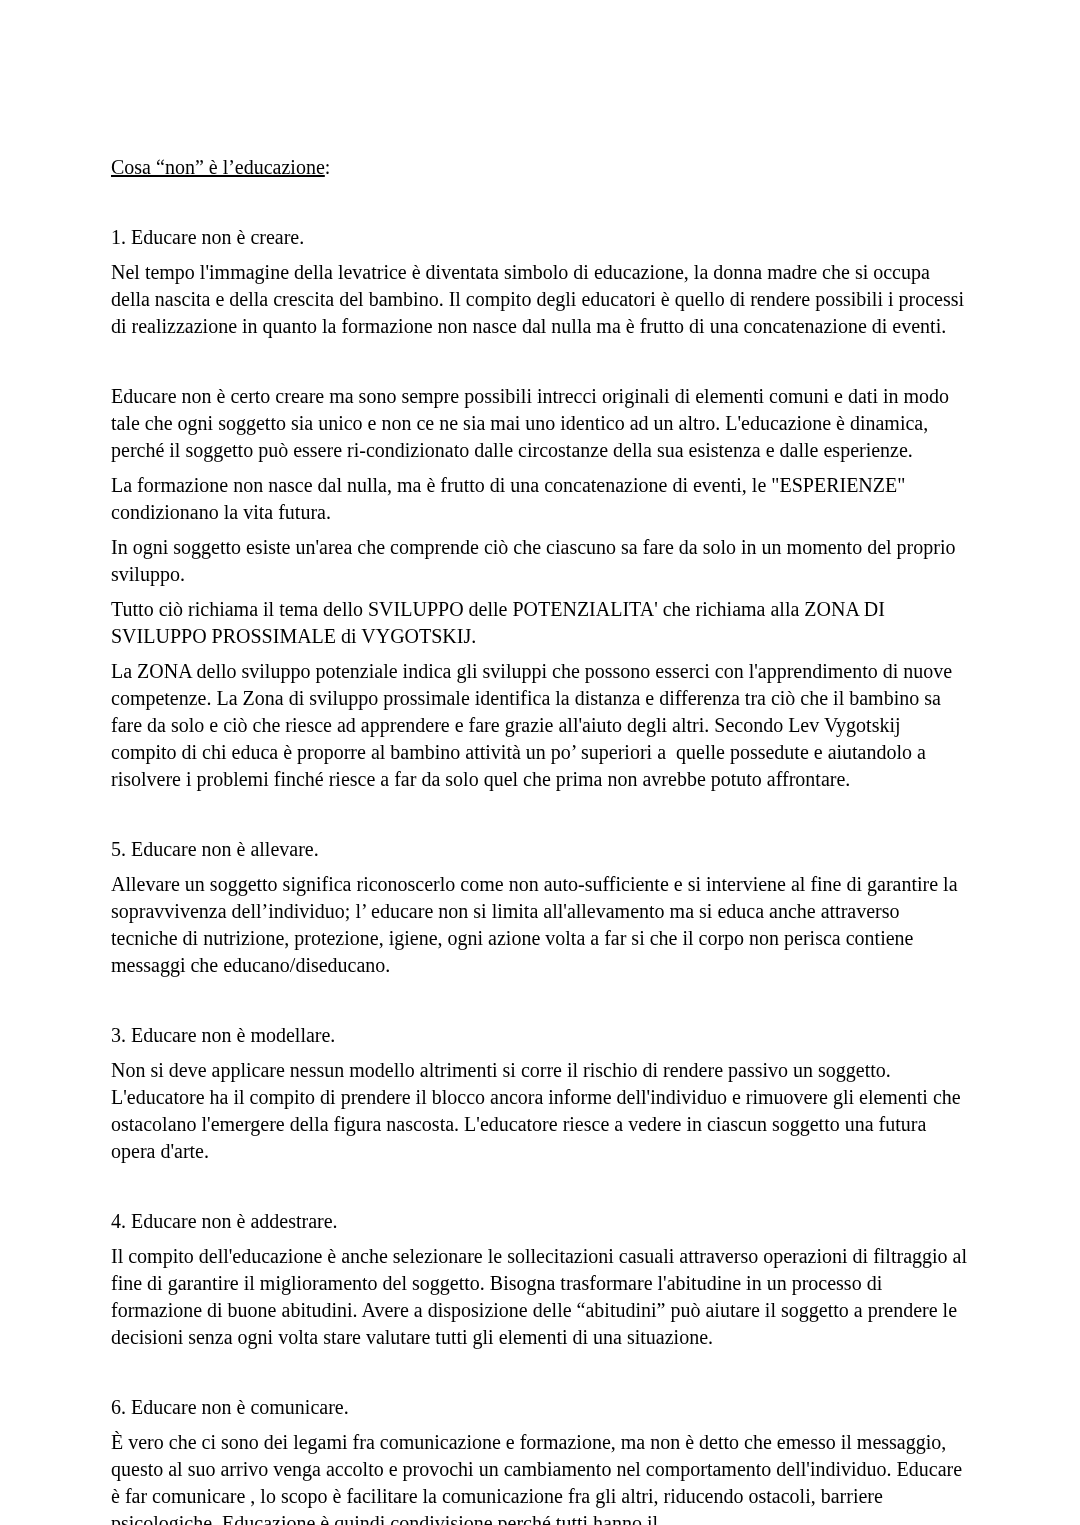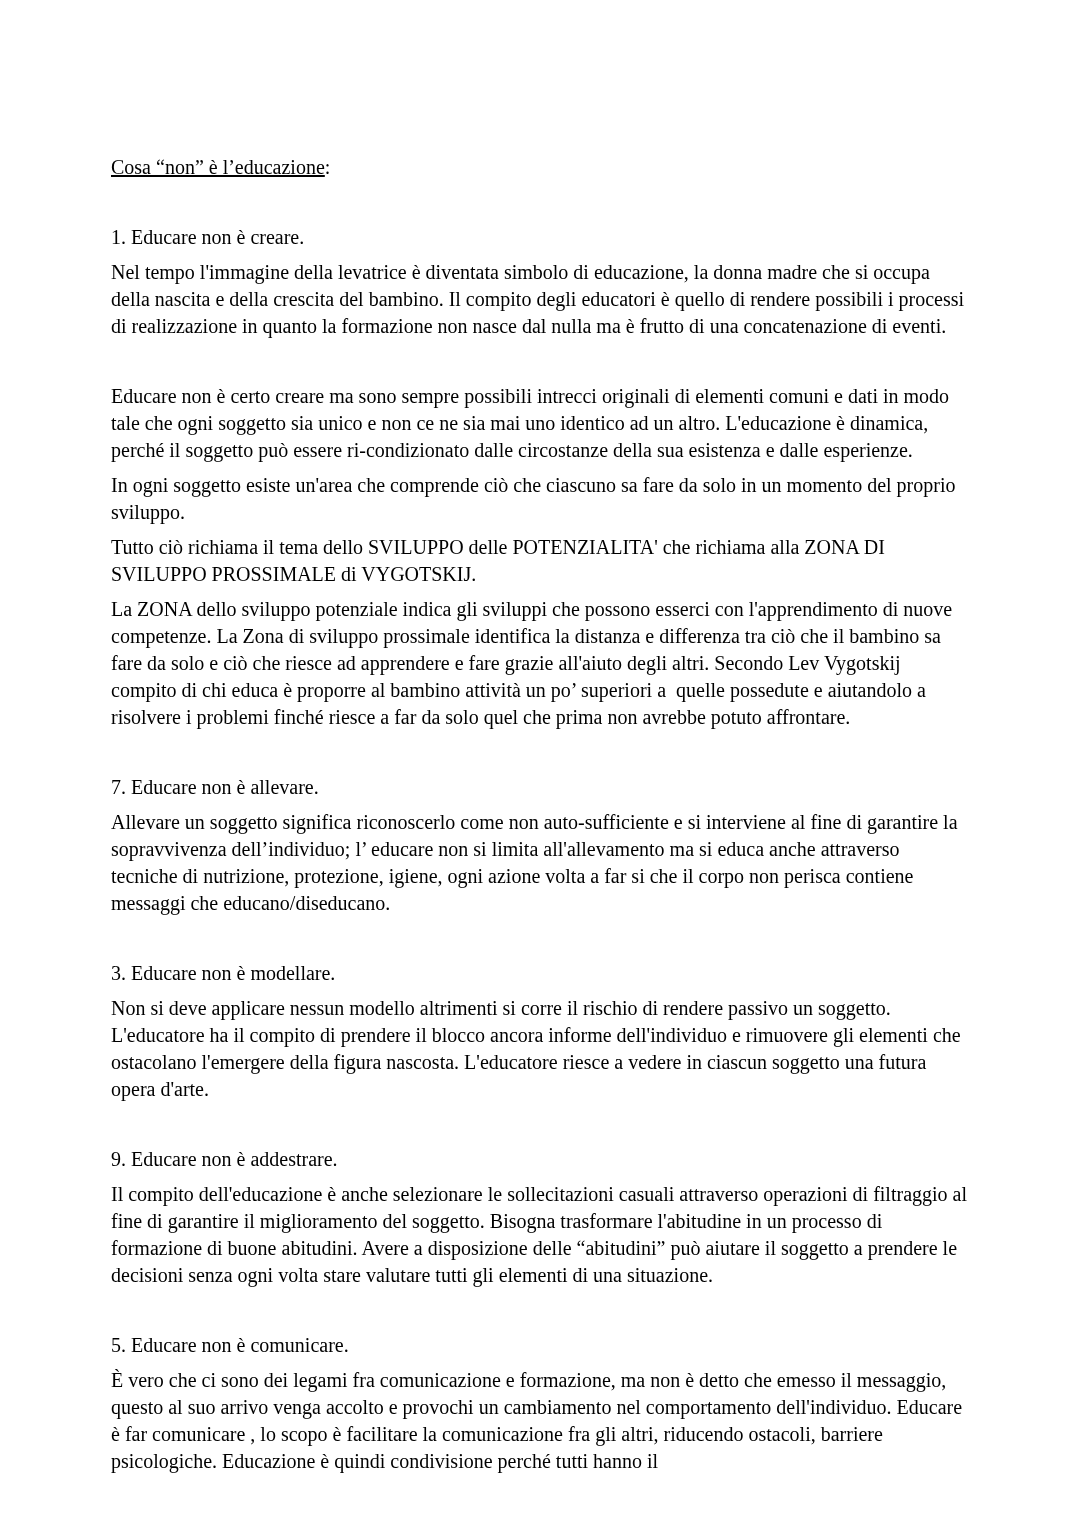--- a/index.html
+++ b/index.html
@@ -48,29 +48,30 @@
 <body>
 
 <div class="doc-page">
   <div class="doc-body">
       <p class="block-title"><span class="underlined">Cosa “non” è l’educazione</span>:</p>
       <p class="block-spacer"></p>
       <p class="block-heading">1. Educare non è creare.</p>
       <p class="block-para">Nel tempo l'immagine della levatrice è diventata simbolo di educazione, la donna madre che si occupa della nascita e della crescita del bambino. Il compito degli educatori è quello di rendere possibili i processi di realizzazione in quanto la formazione non nasce dal nulla ma è frutto di una concatenazione di eventi.</p>
       <p class="block-spacer"></p>
       <p class="block-para">Educare non è certo creare ma sono sempre possibili intrecci originali di elementi comuni e dati in modo tale che ogni soggetto sia unico e non ce ne sia mai uno identico ad un altro. L'educazione è dinamica, perché il soggetto può essere ri-condizionato dalle circostanze della sua esistenza e dalle esperienze.</p>
+      <p class="block-para">La formazione non nasce dal nulla, ma è frutto di una concatenazione di eventi, le "ESPERIENZE" condizionano la vita futura.</p>
       <p class="block-para">In ogni soggetto esiste un'area che comprende ciò che ciascuno sa fare da solo in un momento del proprio sviluppo.</p>
       <p class="block-para">Tutto ciò richiama il tema dello SVILUPPO delle POTENZIALITA' che richiama alla ZONA DI SVILUPPO PROSSIMALE di VYGOTSKIJ.</p>
       <p class="block-para">La ZONA dello sviluppo potenziale indica gli sviluppi che possono esserci con l'apprendimento di nuove competenze. La Zona di sviluppo prossimale identifica la distanza e differenza tra ciò che il bambino sa fare da solo e ciò che riesce ad apprendere e fare grazie all'aiuto degli altri. Secondo Lev Vygotskij compito di chi educa è proporre al bambino attività un po’ superiori a  quelle possedute e aiutandolo a risolvere i problemi finché riesce a far da solo quel che prima non avrebbe potuto affrontare.</p>
       <p class="block-spacer"></p>
-      <p class="block-heading">7. Educare non è allevare.</p>
+      <p class="block-heading">5. Educare non è allevare.</p>
       <p class="block-para">Allevare un soggetto significa riconoscerlo come non auto-sufficiente e si interviene al fine di garantire la sopravvivenza dell’individuo; l’ educare non si limita all'allevamento ma si educa anche attraverso tecniche di nutrizione, protezione, igiene, ogni azione volta a far si che il corpo non perisca contiene messaggi che educano/diseducano.</p>
       <p class="block-spacer"></p>
       <p class="block-heading">3. Educare non è modellare.</p>
       <p class="block-para">Non si deve applicare nessun modello altrimenti si corre il rischio di rendere passivo un soggetto. L'educatore ha il compito di prendere il blocco ancora informe dell'individuo e rimuovere gli elementi che ostacolano l'emergere della figura nascosta. L'educatore riesce a vedere in ciascun soggetto una futura opera d'arte.</p>
       <p class="block-spacer"></p>
-      <p class="block-heading">9. Educare non è addestrare.</p>
+      <p class="block-heading">4. Educare non è addestrare.</p>
       <p class="block-para">Il compito dell'educazione è anche selezionare le sollecitazioni casuali attraverso operazioni di filtraggio al fine di garantire il miglioramento del soggetto. Bisogna trasformare l'abitudine in un processo di formazione di buone abitudini. Avere a disposizione delle “abitudini” può aiutare il soggetto a prendere le decisioni senza ogni volta stare valutare tutti gli elementi di una situazione.</p>
       <p class="block-spacer"></p>
-      <p class="block-heading">5. Educare non è comunicare.</p>
+      <p class="block-heading">6. Educare non è comunicare.</p>
       <p class="block-para">È vero che ci sono dei legami fra comunicazione e formazione, ma non è detto che emesso il messaggio, questo al suo arrivo venga accolto e provochi un cambiamento nel comportamento dell'individuo. Educare è far comunicare , lo scopo è facilitare la comunicazione fra gli altri, riducendo ostacoli, barriere psicologiche. Educazione è quindi condivisione perché tutti hanno il</p>
     </div>
 </div>
 
 </body></html>

